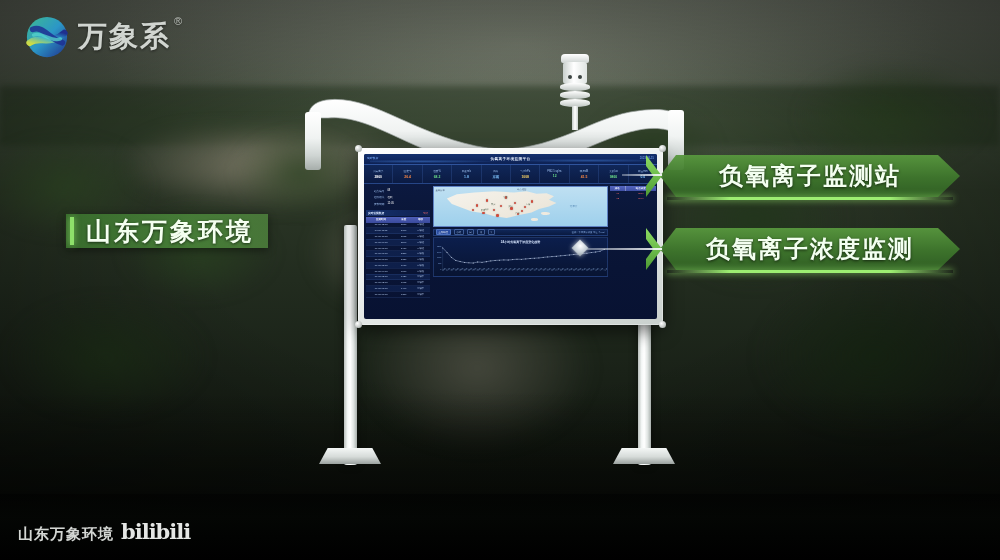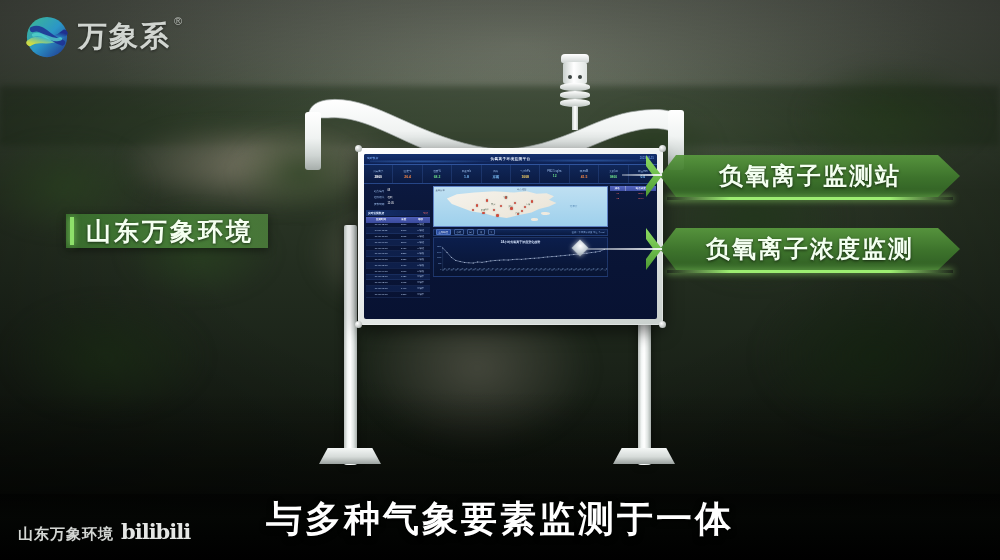--- a/index.html
+++ b/index.html
@@ -757,16 +757,15 @@
 
   <div class="leader" style="left:622px;top:174px;width:40px"></div>
   <div class="leader" style="left:582px;top:248px;width:80px"></div>
   <div class="leader-dot" style="left:574px;top:242px"></div>
 
   <div class="bottom-bar">
     <div class="watermark">
       <span class="wm-text">山东万象环境</span>
       <span class="wm-bili">bilibili</span>
     </div>
-    <div class="subtitle">与多种气象要素监测于一体</div>
   </div>
 
 </div>
 
 </body></html>

